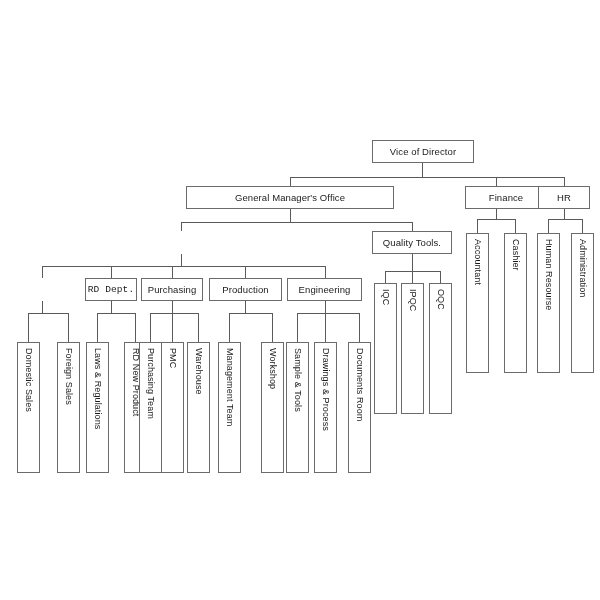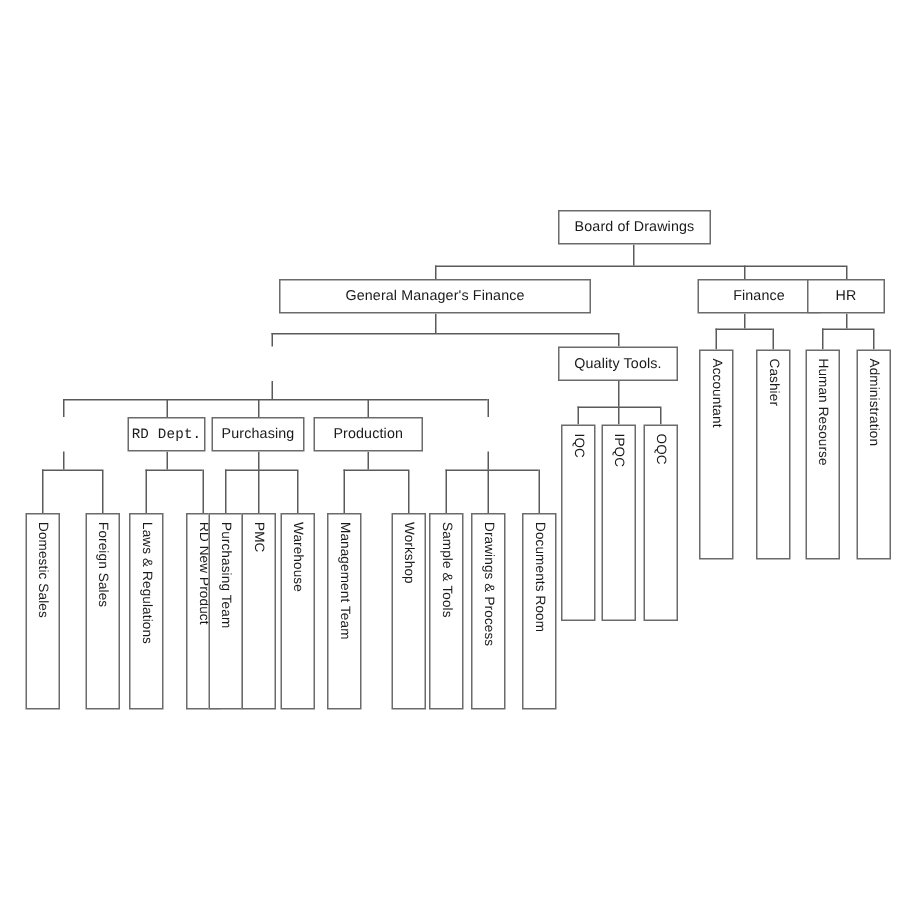--- a/index.html
+++ b/index.html
@@ -108,31 +108,32 @@
   <div class="ln v" style="left:496px;top:209px;height:10px;"></div>
   <div class="ln h" style="left:477px;top:219px;width:38px;"></div>
   <div class="ln v" style="left:477px;top:219px;height:14px;"></div>
   <div class="ln v" style="left:515px;top:219px;height:14px;"></div>
 
   <div class="ln v" style="left:564px;top:209px;height:10px;"></div>
   <div class="ln h" style="left:548px;top:219px;width:34px;"></div>
   <div class="ln v" style="left:548px;top:219px;height:14px;"></div>
   <div class="ln v" style="left:582px;top:219px;height:14px;"></div>
 
-  <div class="box h" style="left:372px;top:140px;width:102px;">Board of Drawings</div>
+  <div class="box h" style="left:372px;top:140px;width:102px;">Vice of Director</div>
 
-  <div class="box h" style="left:186px;top:186px;width:208px;">General Manager's Finance</div>
+  <div class="box h" style="left:186px;top:186px;width:208px;">General Manager's Office</div>
   <div class="box h" style="left:465px;top:186px;width:82px;">Finance</div>
   <div class="box h" style="left:538px;top:186px;width:52px;">HR</div>
 
   <div class="box h" style="left:372px;top:231px;width:80px;">Quality Tools.</div>
 
   <div class="box h" style="left:85px;top:278px;width:52px;font-family:Liberation Mono, monospace;">RD Dept.</div>
   <div class="box h" style="left:141px;top:278px;width:62px;">Purchasing</div>
   <div class="box h" style="left:209px;top:278px;width:73px;">Production</div>
+  <div class="box h" style="left:287px;top:278px;width:75px;">Engineering</div>
 
   <div class="box v" style="left:17px;top:342px;height:131px;">Domestic Sales</div>
   <div class="box v" style="left:57px;top:342px;height:131px;">Foreign Sales</div>
 
   <div class="box v" style="left:86px;top:342px;height:131px;">Laws &amp; Regulations</div>
   <div class="box v" style="left:124px;top:342px;height:131px;">RD New Product</div>
 
   <div class="box v" style="left:139px;top:342px;height:131px;">Purchasing Team</div>
   <div class="box v" style="left:161px;top:342px;height:131px;">PMC</div>
   <div class="box v" style="left:187px;top:342px;height:131px;">Warehouse</div>

